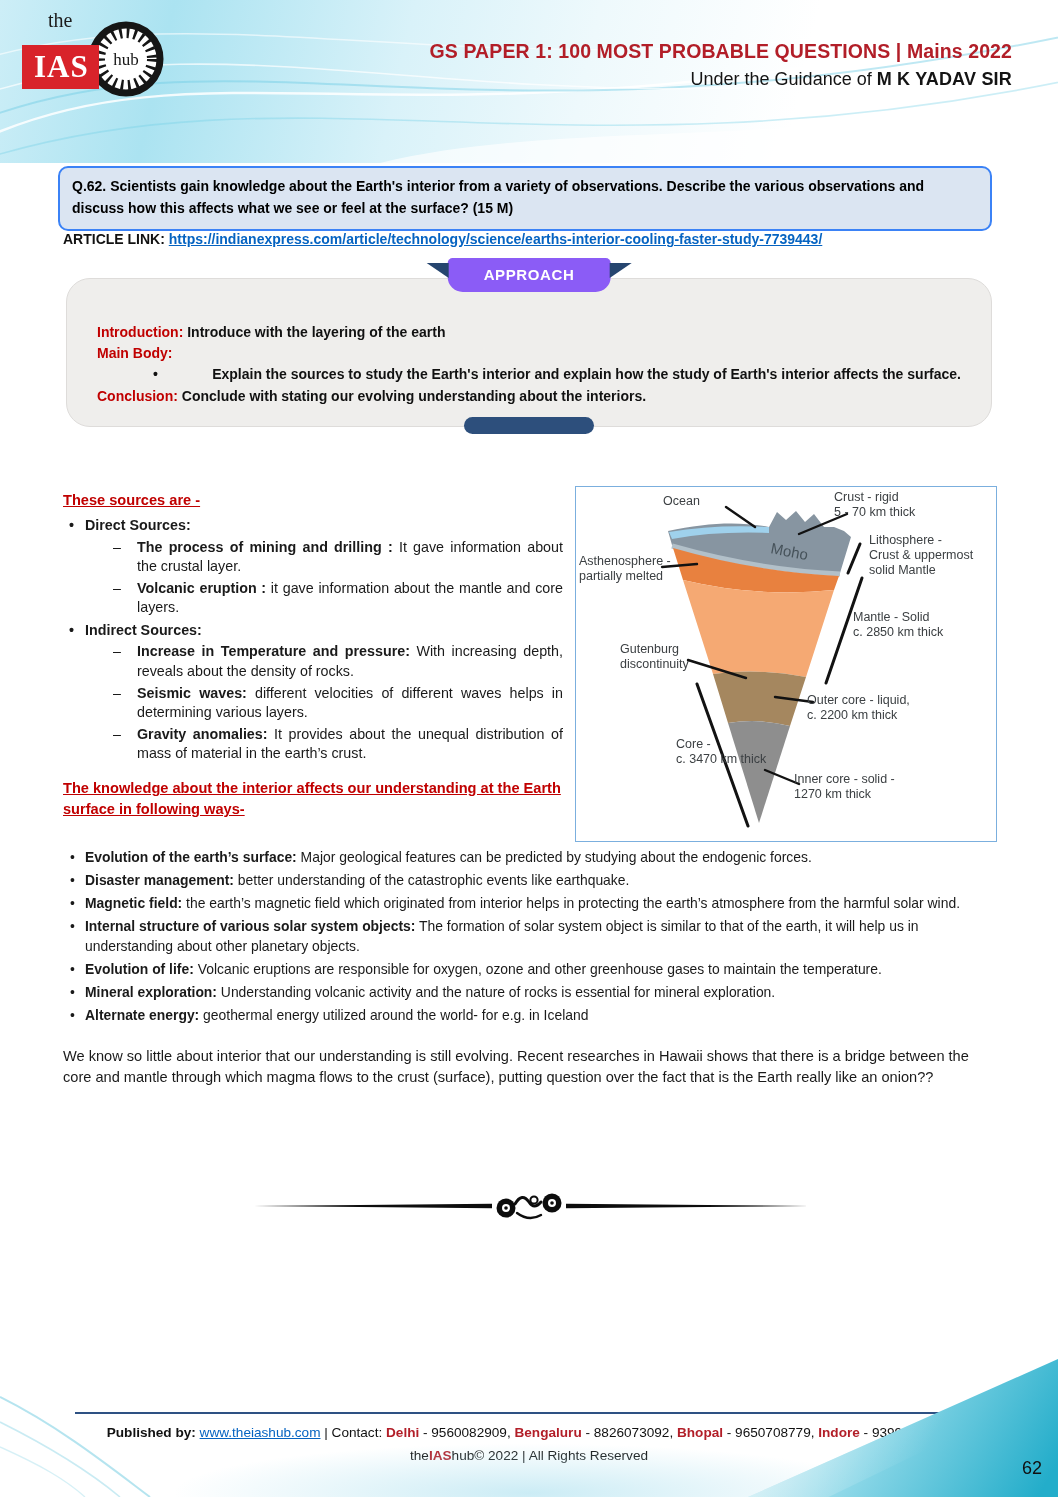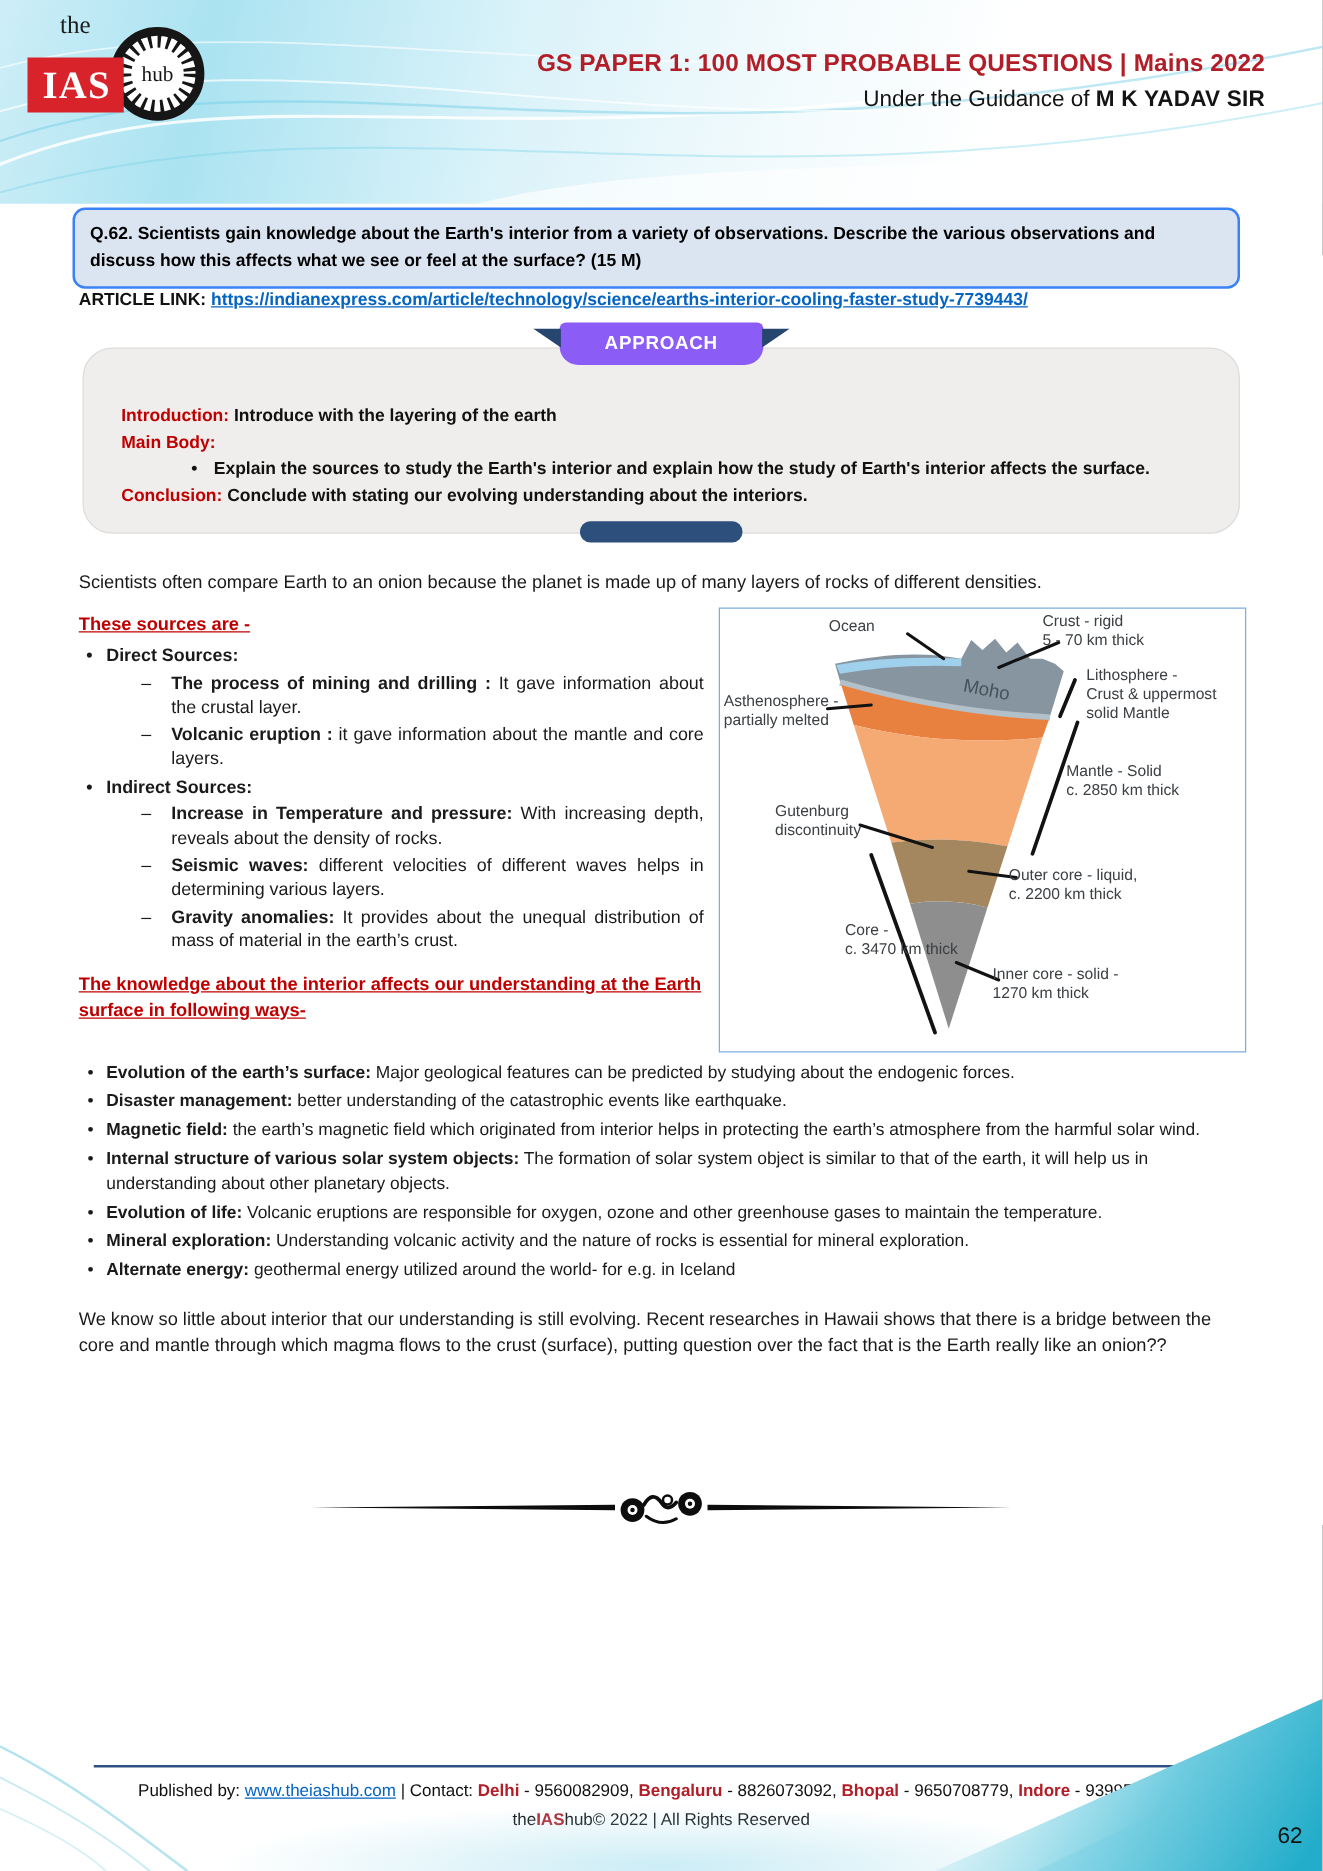--- a/index.html
+++ b/index.html
@@ -33,21 +33,21 @@
   .approach-box{position:absolute;top:278px;left:66px;right:66px;height:147px;background:#efeeec;
     border:1px solid #dedcda;border-radius:24px;}
   .ribbon{position:absolute;top:-21px;left:50%;transform:translateX(-50%);background:#8b5cf6;color:#fff;
     font-weight:bold;font-size:15px;letter-spacing:.6px;padding:8px 36px 9px;border-radius:5px 5px 15px 15px;}
   .ribbon::before{content:"";position:absolute;left:-21px;top:5px;width:0;height:0;
     border-top:15px solid #26456f;border-left:22px solid transparent;}
   .ribbon::after{content:"";position:absolute;right:-21px;top:5px;width:0;height:0;
     border-top:15px solid #26456f;border-right:22px solid transparent;}
   .approach-content{padding:43px 30px 0 30px;font-size:14px;line-height:1.48;font-weight:bold;}
   .red{color:#c00000;}
-  .ap-bullet{position:relative;padding-left:18px;margin:1px 0 1px 56px;}
+  .ap-bullet{position:relative;padding-left:18px;margin:1px 0 1px 56px;text-align:right;}
   .ap-bullet::before{content:"•";position:absolute;left:0;top:0;}
   .bottom-tab{position:absolute;bottom:-8px;left:50%;transform:translateX(-50%);
     width:130px;height:17px;background:#2d4f7c;border-radius:9px;}
 
   
   .para{position:absolute;left:63px;right:63px;font-size:14.6px;line-height:1.45;color:#1a1a1a;}
   .left-col{position:absolute;top:491px;left:63px;width:500px;font-size:14.3px;line-height:1.37;color:#1a1a1a;}
   .src-heading{color:#c00000;font-weight:bold;text-decoration:underline;font-size:14.6px;margin-bottom:5px;}
   .lvl1{position:relative;padding-left:22px;font-weight:bold;margin-top:3px;}
   .lvl1::before{content:"•";position:absolute;left:6px;}
@@ -65,21 +65,21 @@
   .figure svg{position:absolute;left:0;top:0;}
   .fig-label{position:absolute;white-space:pre-line;font-size:12.5px;line-height:1.18;color:#3c4043;}
 
   
   .divider{position:absolute;top:1183px;left:249px;width:560px;height:46px;}
 
   
   .footer-rule{position:absolute;top:1412px;left:75px;right:75px;border-top:2px solid #2e5183;}
   .footer{position:absolute;top:1421px;left:30px;right:30px;text-align:center;font-size:13.6px;
     line-height:1.7;color:#111;}
-  .footer b{font-weight:normal;text-align:center;}
+  .footer b{font-weight:bold;text-align:center;}
   .city{color:#b21e28;font-weight:bold;}
   .page-num{position:absolute;right:16px;bottom:18px;font-size:18px;color:#101010;z-index:5;}
 
   
   .corner-br{position:absolute;right:0;bottom:0;width:310px;height:150px;z-index:1;
     background:linear-gradient(120deg,rgba(170,225,238,0.15) 5%,#8ed8e8 45%,#23adca 95%);
     clip-path:polygon(100% 8%,0% 100%,100% 100%);}
   .corner-br::before{content:"";position:absolute;inset:0;
     background:linear-gradient(120deg,rgba(255,255,255,.55),rgba(255,255,255,0) 60%);
     clip-path:polygon(100% 8%,0% 100%,26% 100%,100% 26%);}
@@ -135,21 +135,20 @@
     <div class="ribbon">APPROACH</div>
     <div class="approach-content">
       <div><span class="red">Introduction: </span><span>Introduce with the layering of the earth</span></div>
       <div class="red">Main Body:</div>
       <div class="ap-bullet">Explain the sources to study the Earth's interior and explain how the study of Earth's interior affects the surface.</div>
       <div><span class="red">Conclusion: </span><span>Conclude with stating our evolving understanding about the interiors.</span></div>
     </div>
     <div class="bottom-tab"></div>
   </div>
 
-  <div class="para" style="top:456px;">Scientists often compare Earth to an onion because the planet is made up of many layers of rocks of different densities.</div>
 
   <div class="left-col">
     <div class="src-heading">These sources are -</div>
 
     <div class="lvl1">Direct Sources:</div>
     <div class="sub"><b>The process of mining and drilling :</b><span> It gave information about the crustal layer.</span></div>
     <div class="sub"><b>Volcanic eruption :</b><span> it gave information about the mantle and core layers.</span></div>
 
     <div class="lvl1">Indirect Sources:</div>
     <div class="sub"><b>Increase in Temperature and pressure:</b><span> With increasing depth, reveals about the density of rocks.</span></div>

